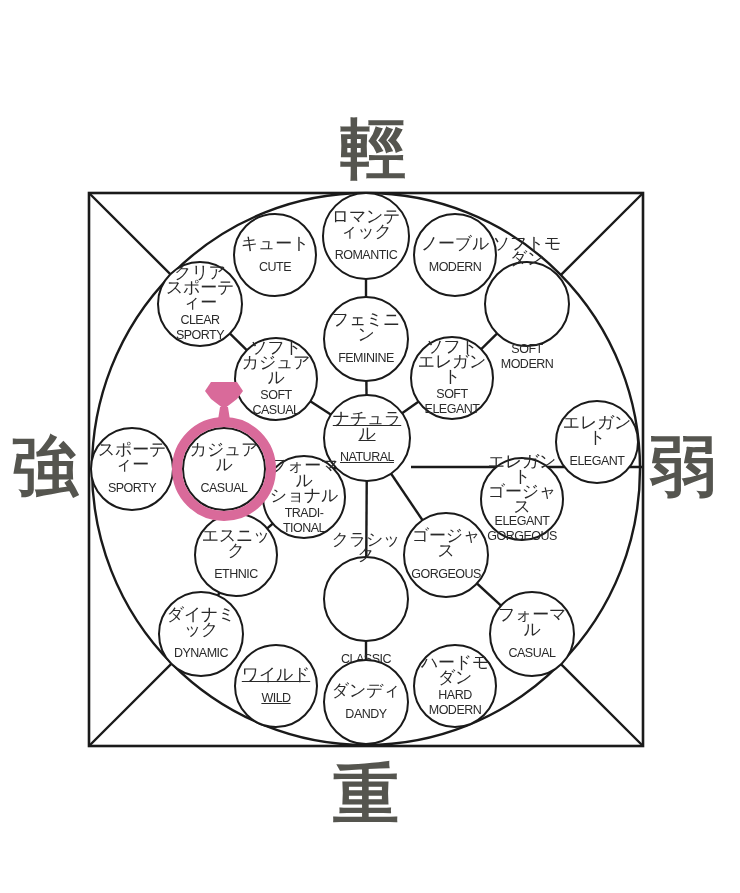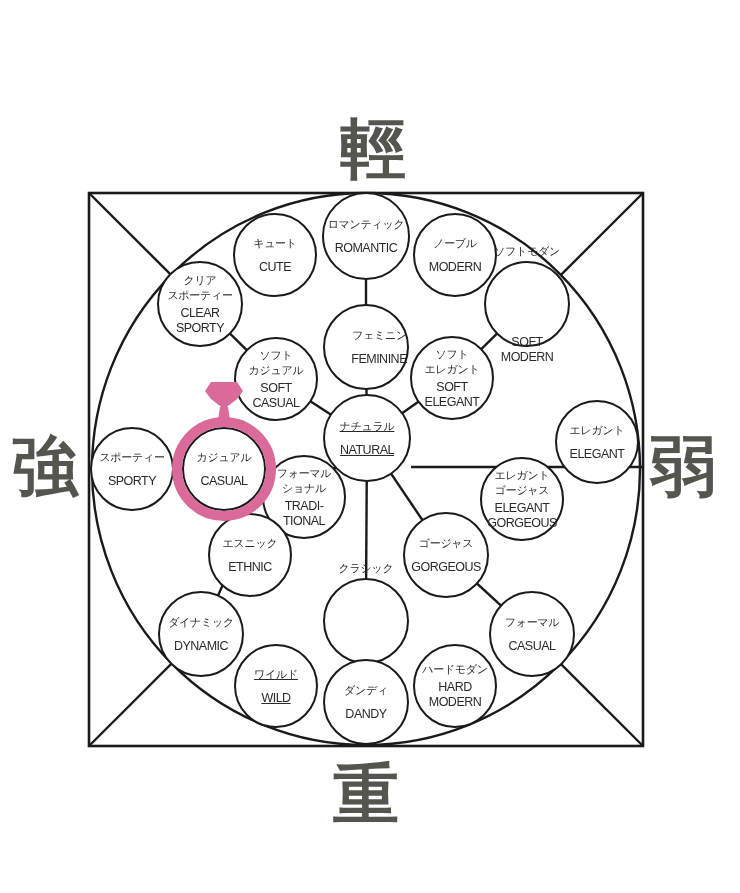--- a/index.html
+++ b/index.html
@@ -5,21 +5,21 @@
   html, body { margin: 0; padding: 0; background: #ffffff; }
   body { width: 740px; height: 893px; position: relative; overflow: hidden;
          font-family: "DejaVu Sans", "Liberation Sans", sans-serif; }
   #diagram { position: absolute; left: 0; top: 0; width: 740px; height: 893px; }
   .axis-label { position: absolute; font-family: "DejaVu Serif", "Liberation Serif", serif;
                 color: #55554f; font-size: 66px; line-height: 1; font-weight: bold;
                 transform: translate(-50%, -50%); white-space: nowrap; }
   .node { position: absolute; border: 2.6px solid #1a1a1a; border-radius: 50%;
           background: #ffffff; box-sizing: border-box; display: flex; flex-direction: column;
           align-items: center; justify-content: center; text-align: center; color: #2a2a2a; }
-  .node .jp { font-size: 11px; line-height: 15px; letter-spacing: -0.3px; white-space: pre-line; }
+  .node .jp { font-size: 17px; line-height: 15px; letter-spacing: -0.3px; white-space: pre-line; }
   .node .en { font-size: 12.5px; line-height: 15px; letter-spacing: -0.5px; white-space: pre-line;
               font-family: "Liberation Sans", sans-serif; }
   .node .gap { height: 9px; }
   .node .gap.small { height: 3px; }
 </style>
 </head>
 <body>
 
 <div id="diagram">
   <svg id="lines-svg" width="740" height="893" viewBox="0 0 740 893" style="position:absolute;left:0;top:0;">
@@ -69,21 +69,21 @@
         <div class="gap small"></div>
         <div class="en">CLEAR
 SPORTY</div>
       </div>
       <div class="node" style="left: 484px; top: 261px; width: 86px; height: 86px; gap: 38px;">
         <div class="jp">ソフトモダン</div>
         <div class="gap small"></div>
         <div class="en">SOFT
 MODERN</div>
       </div>
-      <div class="node" style="left: 323px; top: 304px; width: 86px; height: 86px; align-items: flex-end;">
+      <div class="node" style="left: 323px; top: 296px; width: 86px; height: 86px;">
         <div class="jp">フェミニン</div>
         <div class="gap"></div>
         <div class="en">FEMININE</div>
       </div>
       <div class="node" style="left: 234px; top: 337px; width: 84px; height: 84px;">
         <div class="jp">ソフト
 カジュアル</div>
         <div class="gap small"></div>
         <div class="en">SOFT
 CASUAL</div>
@@ -122,31 +122,31 @@
         <div class="en">TRADI-
 TIONAL</div>
       </div>
       <div class="node" style="left: 480px; top: 457px; width: 84px; height: 84px;">
         <div class="jp">エレガント
 ゴージャス</div>
         <div class="gap small"></div>
         <div class="en">ELEGANT
 GORGEOUS</div>
       </div>
-      <div class="node" style="left: 208px; top: 513px; width: 84px; height: 84px;">
+      <div class="node" style="left: 194px; top: 513px; width: 84px; height: 84px;">
         <div class="jp">エスニック</div>
         <div class="gap"></div>
         <div class="en">ETHNIC</div>
       </div>
       <div class="node" style="left: 403px; top: 512px; width: 86px; height: 86px;">
         <div class="jp">ゴージャス</div>
         <div class="gap"></div>
         <div class="en">GORGEOUS</div>
       </div>
-      <div class="node" style="left: 323px; top: 578px; width: 86px; height: 86px; gap: 45px;">
+      <div class="node" style="left: 323px; top: 556px; width: 86px; height: 86px; gap: 45px;">
         <div class="jp">クラシック</div>
         <div class="gap"></div>
         <div class="en">CLASSIC</div>
       </div>
       <div class="node" style="left: 158px; top: 591px; width: 86px; height: 86px;">
         <div class="jp">ダイナミック</div>
         <div class="gap"></div>
         <div class="en">DYNAMIC</div>
       </div>
       <div class="node" style="left: 489px; top: 591px; width: 86px; height: 86px;">

